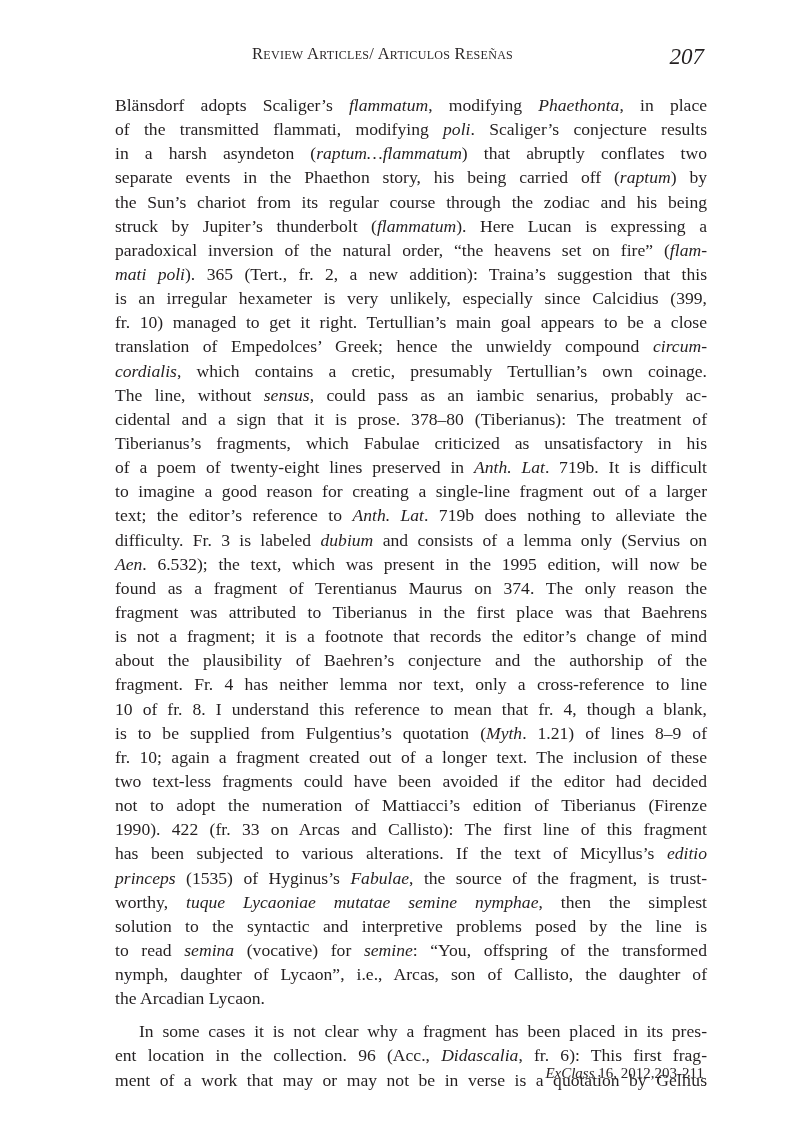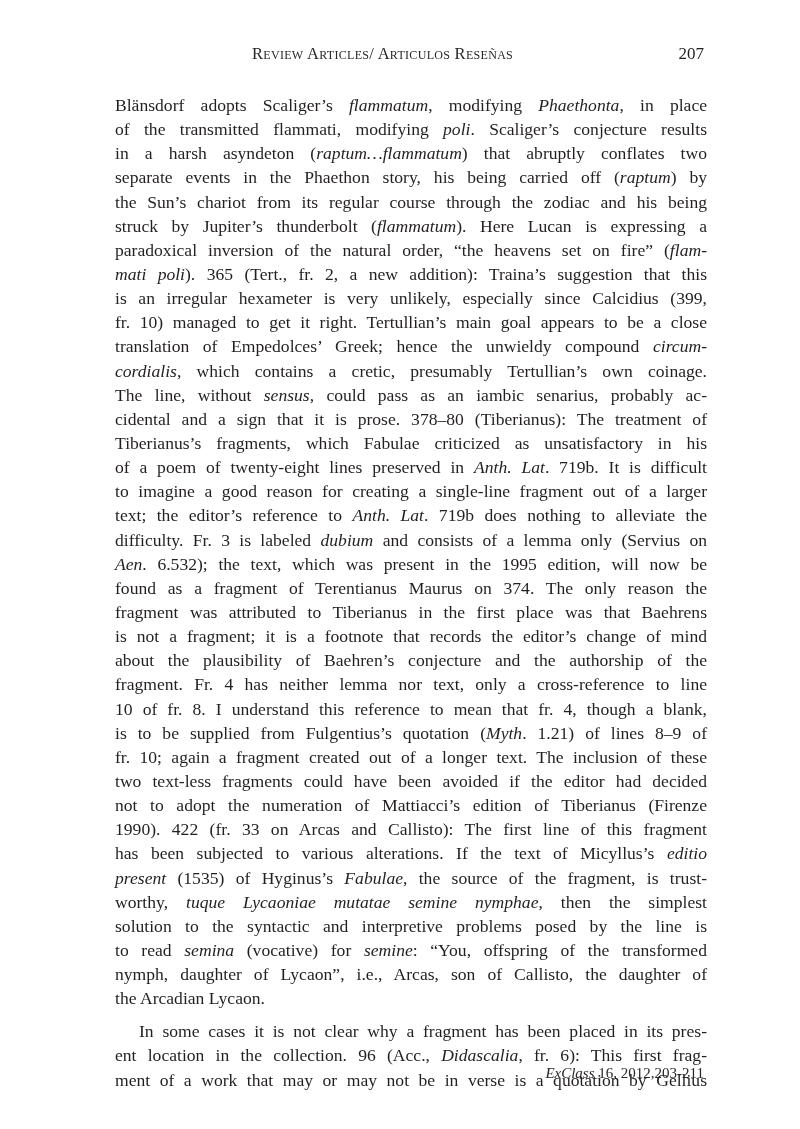--- a/index.html
+++ b/index.html
@@ -1,20 +1,20 @@
 <!DOCTYPE html>
 <html><head>
 <meta charset="utf-8">
 <style>
   html, body { margin: 0; padding: 0; background: #ffffff; }
   body { width: 800px; height: 1129px; position: relative; overflow: hidden;
          font-family: "Liberation Serif", "DejaVu Serif", serif; color: #231f20; }
   .header { position: absolute; top: 44px; left: 0; width: 800px; height: 24px; }
   .running-head { position: absolute; left: 252px; top: 0; font-size: 16.5px; letter-spacing: 0.3px; font-variant: small-caps; color: #2a2627; text-align: right; }
-  .page-num { position: absolute; right: 96px; top: 0; font-size: 17px; }
+  .page-num { position: absolute; right: 96px; top: 0; font-size: 23px; font-style: italic; }
   .body-text { position: absolute; top: 93px; left: 115px; width: 592px; font-size: 17.6px; }
   .line { height: 24.15px; line-height: 24.15px; white-space: nowrap; text-align: justify; text-align-last: justify; overflow: visible; }
   .line.last { text-align-last: left; }
   .line.indent { padding-left: 24px; margin-top: 9px; }
   i { font-style: italic; }
   .footer { position: absolute; top: 1065px; right: 96px; font-size: 15px; color: #2a2627; padding-left: 31px; }
 </style>
 </head>
 <body>
 
@@ -49,21 +49,21 @@
     <div class="line"><span>is not a fragment; it is a footnote that records the editor’s change of mind</span></div>
     <div class="line"><span>about the plausibility of Baehren’s conjecture and the authorship of the</span></div>
     <div class="line"><span>fragment. Fr. 4 has neither lemma nor text, only a cross-reference to line</span></div>
     <div class="line"><span>10 of fr. 8. I understand this reference to mean that fr. 4, though a blank,</span></div>
     <div class="line"><span>is to be supplied from Fulgentius’s quotation (</span><i>Myth</i><span>. 1.21) of lines 8–9 of</span></div>
     <div class="line"><span>fr. 10; again a fragment created out of a longer text. The inclusion of these</span></div>
     <div class="line"><span>two text-less fragments could have been avoided if the editor had decided</span></div>
     <div class="line"><span>not to adopt the numeration of Mattiacci’s edition of Tiberianus (Firenze</span></div>
     <div class="line"><span>1990). 422 (fr. 33 on Arcas and Callisto): The first line of this fragment</span></div>
     <div class="line"><span>has been subjected to various alterations. If the text of Micyllus’s </span><i>editio</i></div>
-    <div class="line"><i>present</i><span> (1535) of Hyginus’s </span><i>Fabulae</i><span>, the source of the fragment, is trust-</span></div>
+    <div class="line"><i>princeps</i><span> (1535) of Hyginus’s </span><i>Fabulae</i><span>, the source of the fragment, is trust-</span></div>
     <div class="line"><span>worthy, </span><i>tuque Lycaoniae mutatae semine nymphae</i><span>, then the simplest</span></div>
     <div class="line"><span>solution to the syntactic and interpretive problems posed by the line is</span></div>
     <div class="line"><span>to read </span><i>semina</i><span> (vocative) for </span><i>semine</i><span>: “You, offspring of the transformed</span></div>
     <div class="line"><span>nymph, daughter of Lycaon”, i.e., Arcas, son of Callisto, the daughter of</span></div>
     <div class="line last"><span>the Arcadian Lycaon.</span></div>
     <div class="line indent"><span>In some cases it is not clear why a fragment has been placed in its pres-</span></div>
     <div class="line"><span>ent location in the collection. 96 (Acc., </span><i>Didascalia</i><span>, fr. 6): This first frag-</span></div>
     <div class="line"><span>ment of a work that may or may not be in verse is a quotation by Gellius</span></div>
   </div>
 

